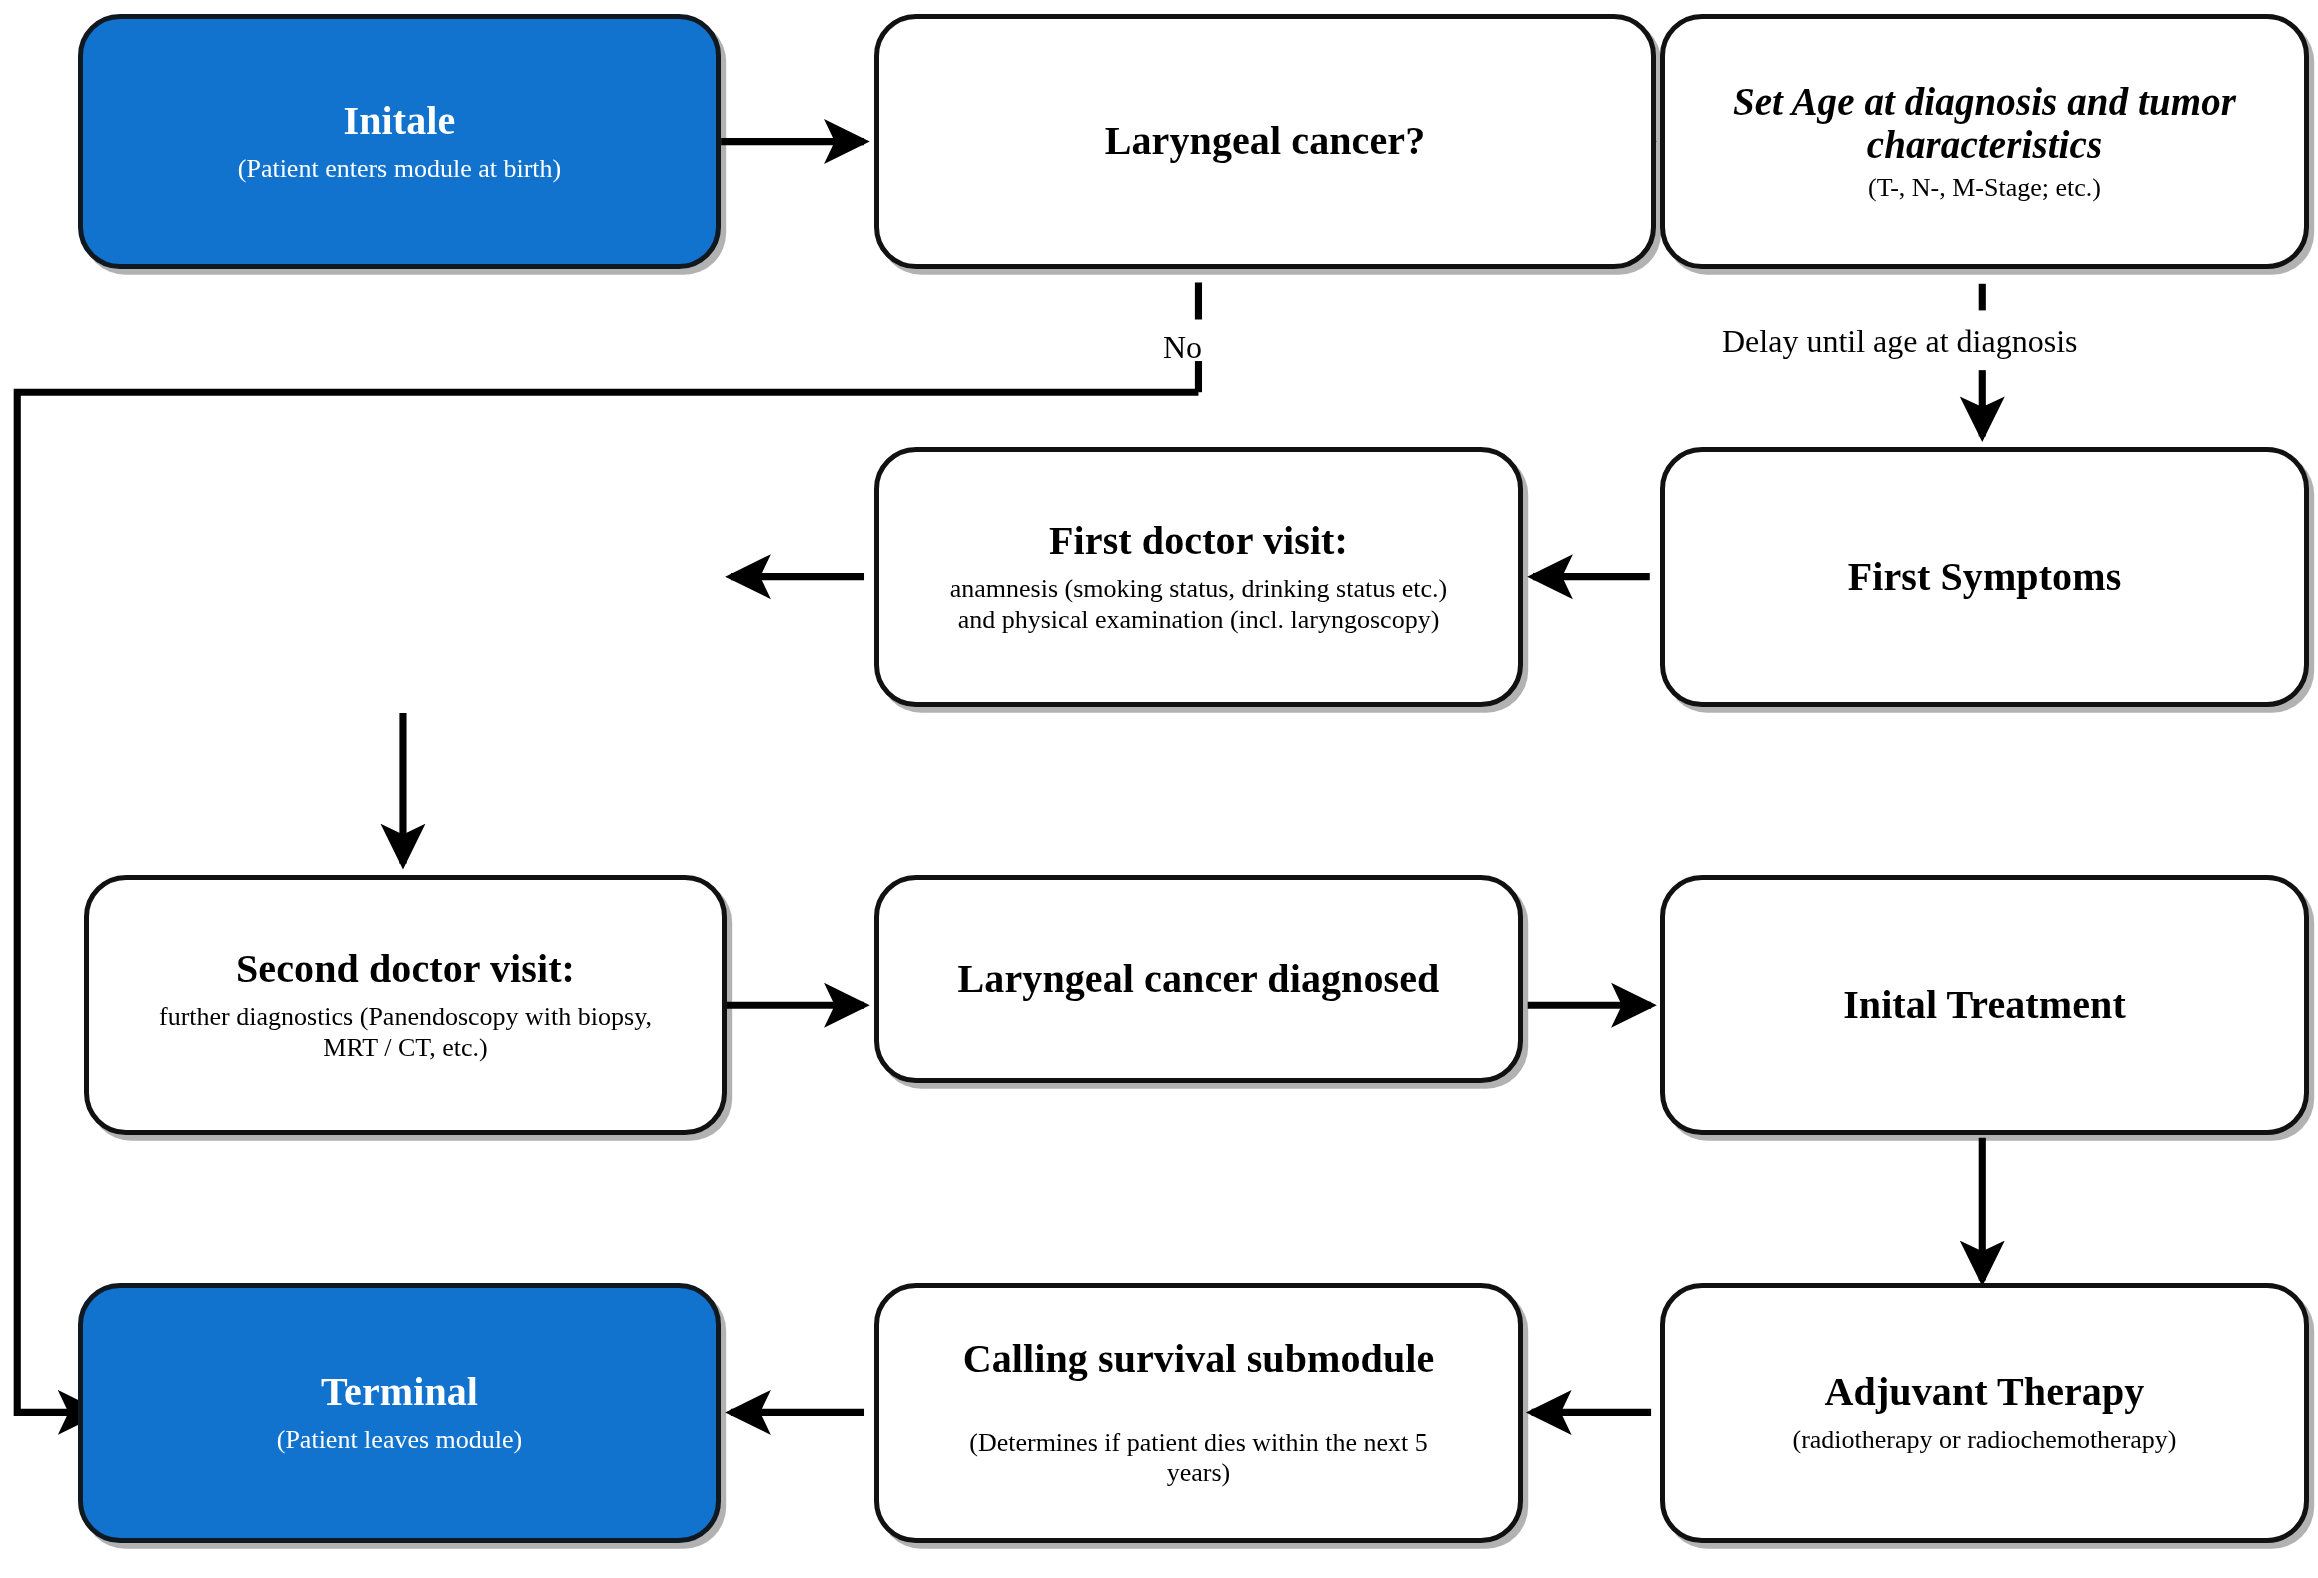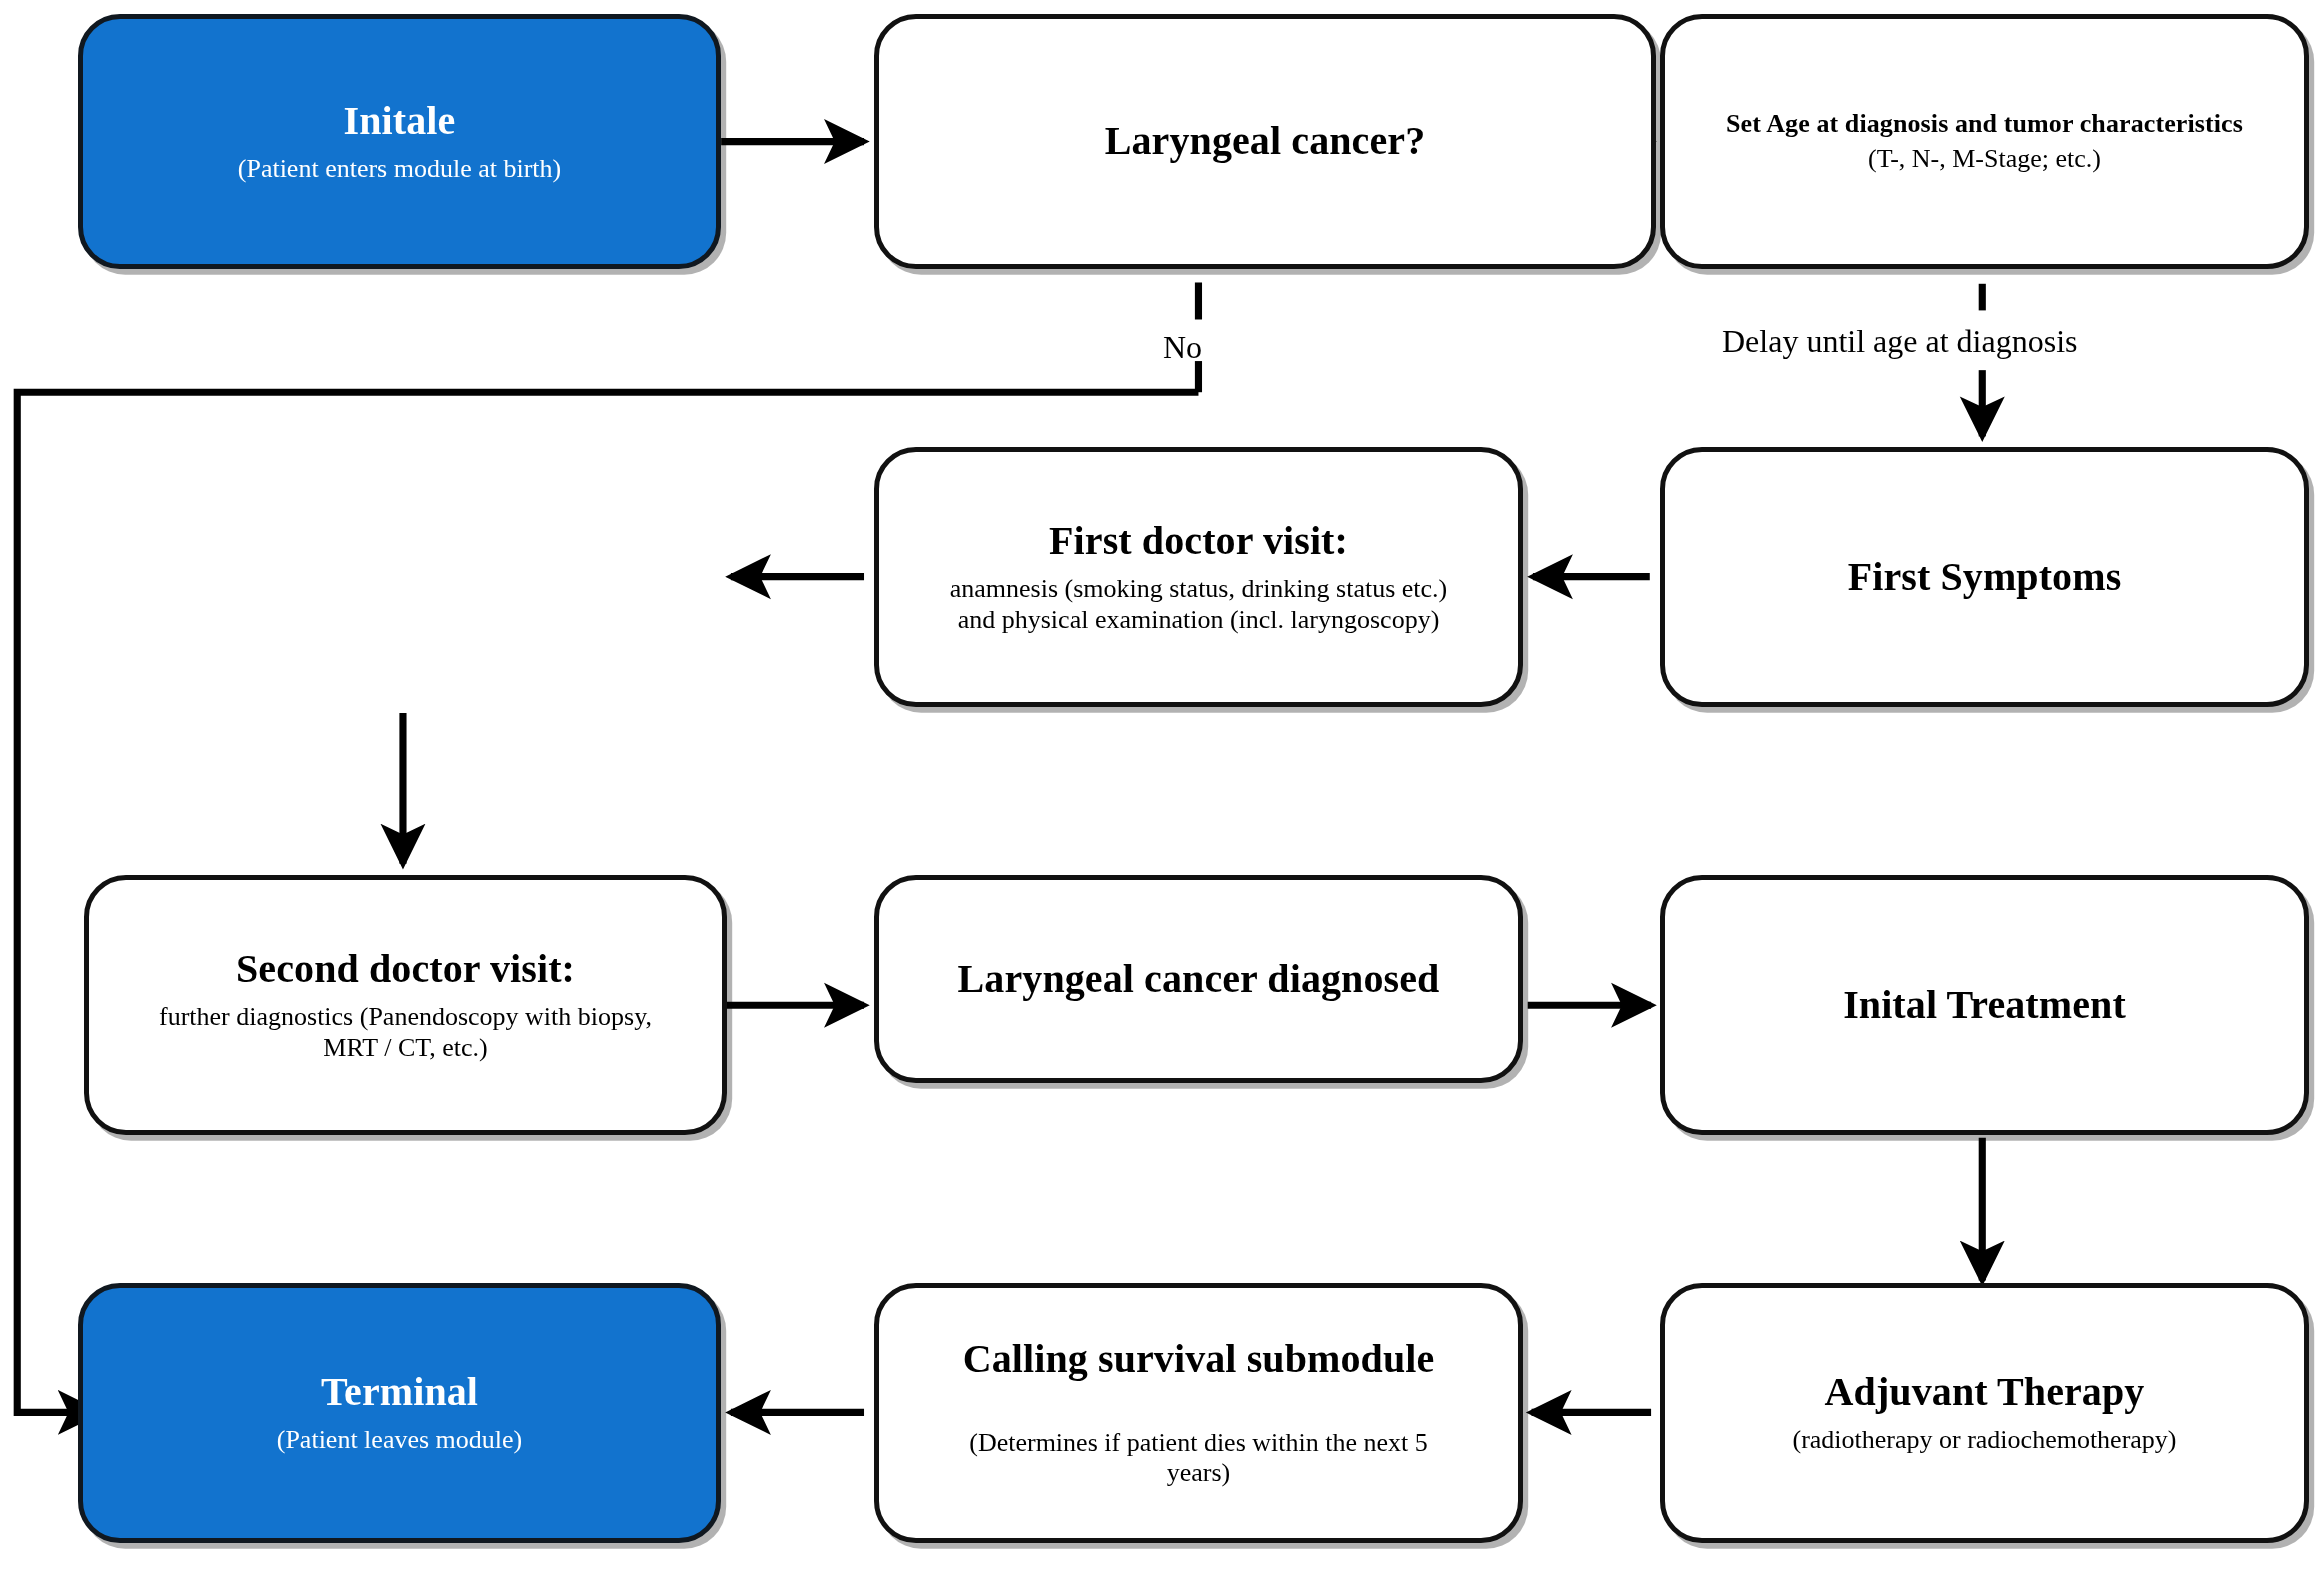--- a/index.html
+++ b/index.html
@@ -122,21 +122,21 @@
   <div class="node accent" style="left:78px; top:14.3px; width:643px; height:255px;">
     <div class="title">Initale</div>
     <div class="sub">(Patient enters module at birth)</div>
   </div>
 
   <div class="node" style="left:874px; top:14.3px; width:782px; height:255px;">
     <div class="title">Laryngeal cancer?</div>
   </div>
 
   <div class="node" style="left:1660px; top:14.3px; width:649px; height:255px;">
-    <div class="title" style="font-size:26px;">Set Age at diagnosis and tumor characteristics</div>
+    <div class="title" style="font-size:39px;font-style:italic;">Set Age at diagnosis and tumor characteristics</div>
     <div class="sub tight">(T-, N-, M-Stage; etc.)</div>
   </div>
 
 
   <div class="node" style="left:874px; top:447px; width:649px; height:260px;">
     <div class="title">First doctor visit:</div>
     <div class="sub" style="max-width:533px;">anamnesis (smoking status, drinking status etc.) and physical examination (incl. laryngoscopy)</div>
   </div>
 
   <div class="node" style="left:1660px; top:447px; width:649px; height:260px;">

